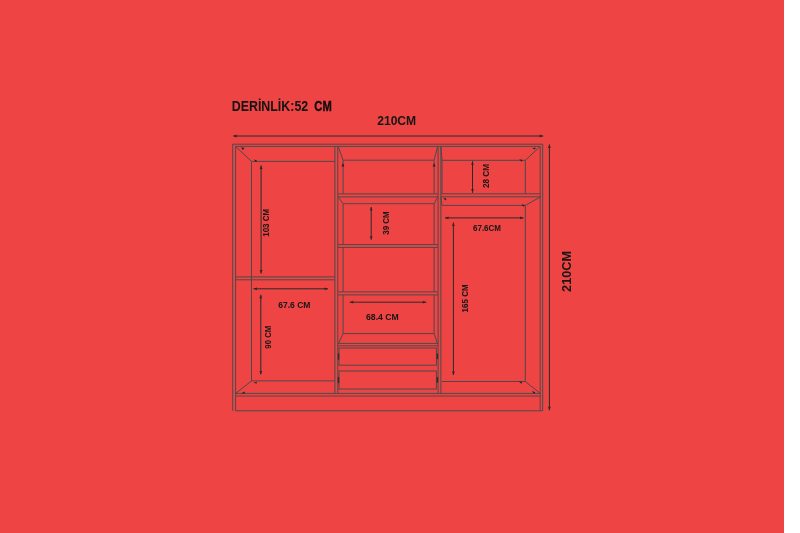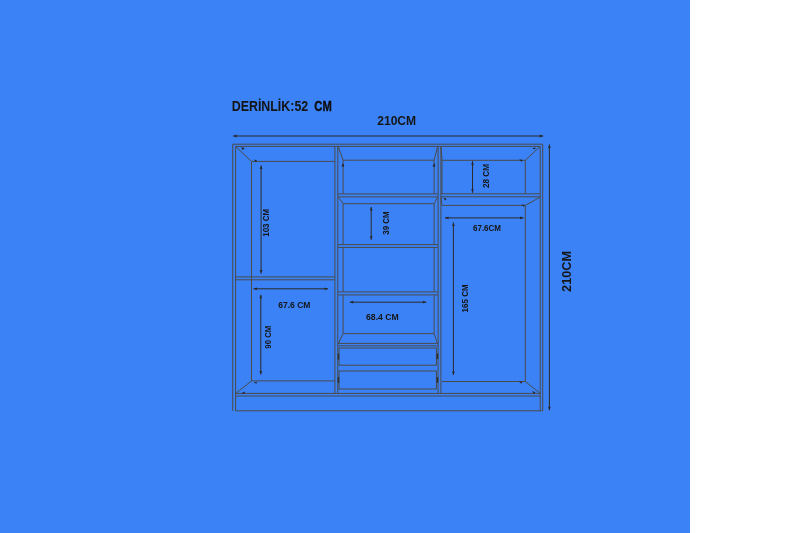--- a/index.html
+++ b/index.html
@@ -1,16 +1,16 @@
 <!DOCTYPE html>
 <html><head>
 <meta charset="utf-8">
 <style>
   html,body{margin:0;padding:0;background:#ffffff;}
-  .wrap{width:690px;height:533px;position:relative;background:#3b82f6;overflow:hidden;text-decoration:underline;}
+  .wrap{width:784px;height:533px;position:relative;background:#ef4444;overflow:hidden;text-decoration:underline;}
   svg{position:absolute;left:0;top:0;}
   text{font-family:"Liberation Sans", sans-serif;fill:#161616;}
   .dim{font-size:8.8px;font-weight:bold;}
   .big{font-size:13px;font-weight:bold;}
 </style>
 </head>
 <body>
 <div class="wrap">
 <svg width="800" height="533" viewBox="0 0 800 533">
 <defs>

